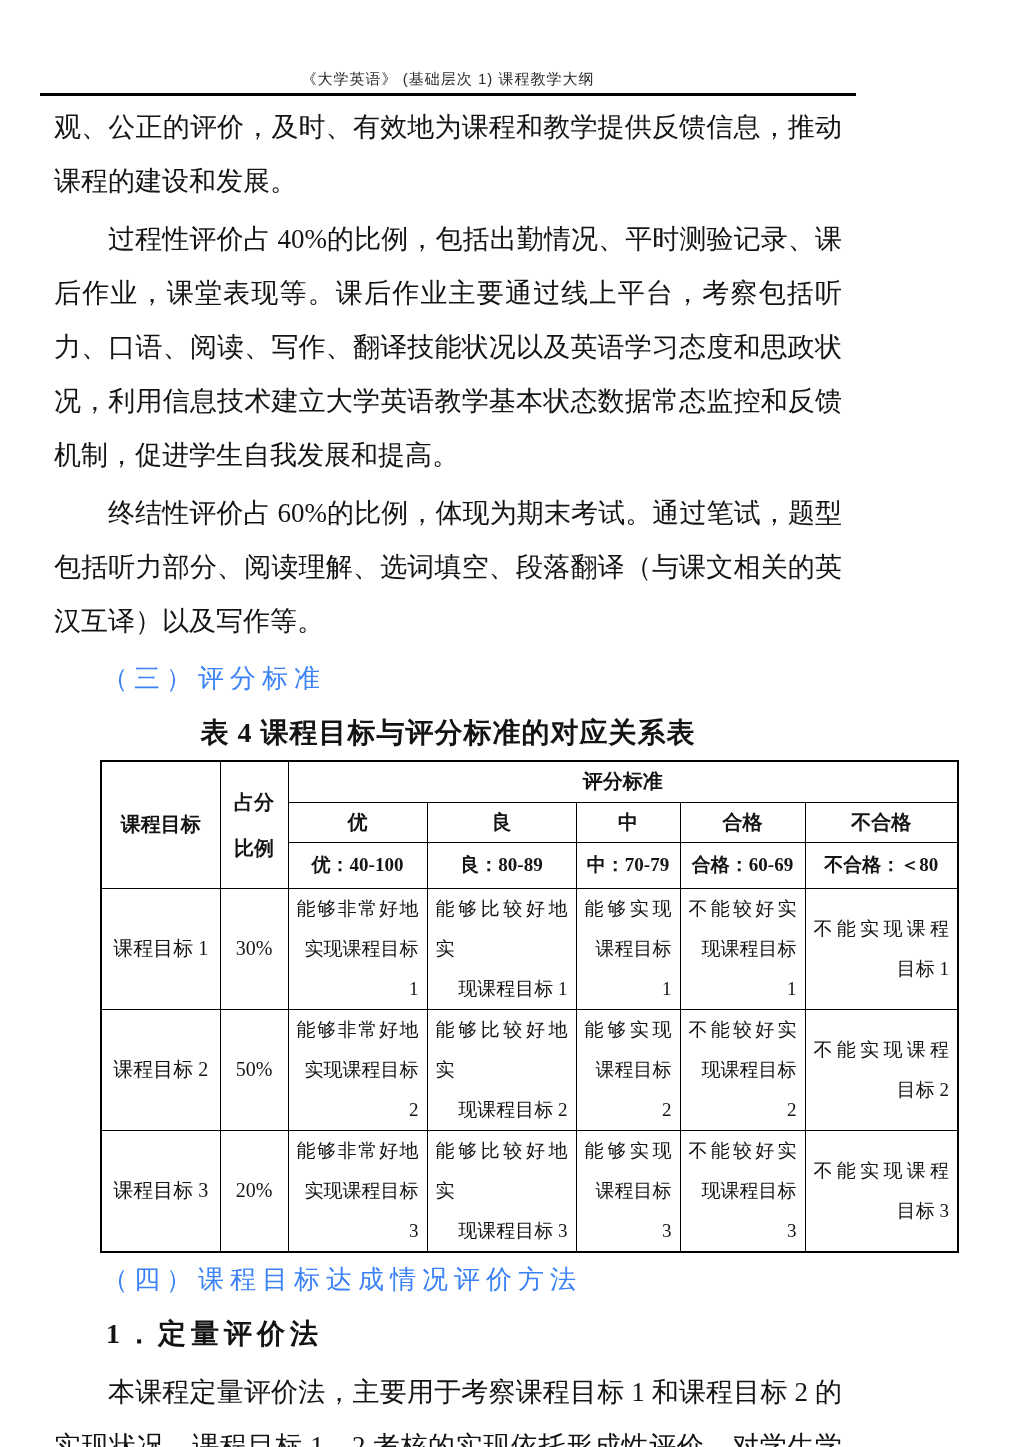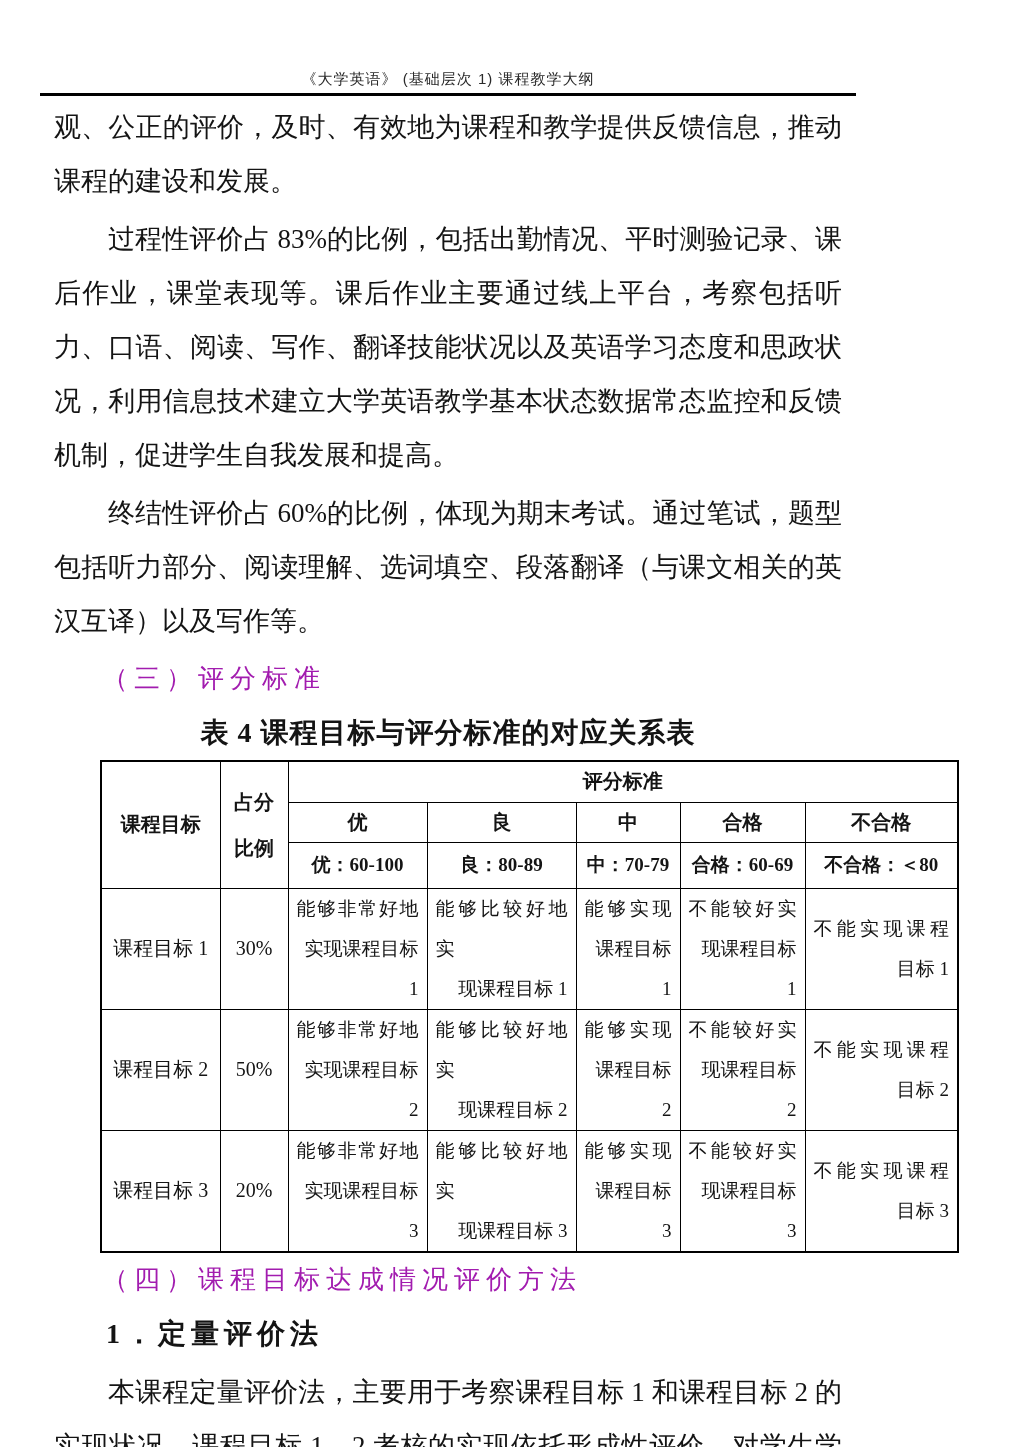--- a/index.html
+++ b/index.html
@@ -37,21 +37,21 @@
   }
   .body-par.no-indent { text-indent: 0; }
 
   .kai-heading {
     margin: 0;
     font-size: 26px;
     font-weight: 400;
     line-height: 54px;
     text-indent: 2em;
     letter-spacing: 6px;
-    color: #a21caf;
+    color: #3b82f6;
   }
 
   .table-title {
     font-size: 28px;
     font-weight: bold;
     line-height: 54px;
     text-align: center;
     letter-spacing: 1px;
   }
 
@@ -106,21 +106,21 @@
 <div class="page">
 
   <header class="page-header">
     <div class="header-text">《大学英语》 (基础层次 1) 课程教学大纲</div>
   </header>
 
   <main class="content">
 
     <p class="body-par no-indent">观、公正的评价，及时、有效地为课程和教学提供反馈信息，推动课程的建设和发展。</p>
 
-    <p class="body-par">过程性评价占 83%的比例，包括出勤情况、平时测验记录、课后作业，课堂表现等。课后作业主要通过线上平台，考察包括听力、口语、阅读、写作、翻译技能状况以及英语学习态度和思政状况，利用信息技术建立大学英语教学基本状态数据常态监控和反馈机制，促进学生自我发展和提高。</p>
+    <p class="body-par">过程性评价占 40%的比例，包括出勤情况、平时测验记录、课后作业，课堂表现等。课后作业主要通过线上平台，考察包括听力、口语、阅读、写作、翻译技能状况以及英语学习态度和思政状况，利用信息技术建立大学英语教学基本状态数据常态监控和反馈机制，促进学生自我发展和提高。</p>
 
     <p class="body-par">终结性评价占 60%的比例，体现为期末考试。通过笔试，题型包括听力部分、阅读理解、选词填空、段落翻译（与课文相关的英汉互译）以及写作等。</p>
 
     <h3 class="kai-heading">（三）评分标准</h3>
 
     <div class="table-title">表 4 课程目标与评分标准的对应关系表</div>
 
     <table class="grading-table">
       <colgroup>
         <col style="width:119px">
@@ -141,21 +141,21 @@
           <td colspan="5" class="hc">评分标准</td>
         </tr>
         <tr class="r-grades">
           <td class="hc">优</td>
           <td class="hc">良</td>
           <td class="hc">中</td>
           <td class="hc">合格</td>
           <td class="hc">不合格</td>
         </tr>
         <tr class="r-ranges">
-          <td class="hc range-cell">优：60-100</td>
+          <td class="hc range-cell">优：40-100</td>
           <td class="hc range-cell">良：80-89</td>
           <td class="hc range-cell">中：70-79</td>
           <td class="hc range-cell">合格：60-69</td>
           <td class="hc range-cell">不合格：＜80</td>
         </tr>
 
         <tr class="r-data">
           <td class="goal-cell">课程目标 1</td>
           <td class="weight-cell">30%</td>
           <td class="grade-cell">

